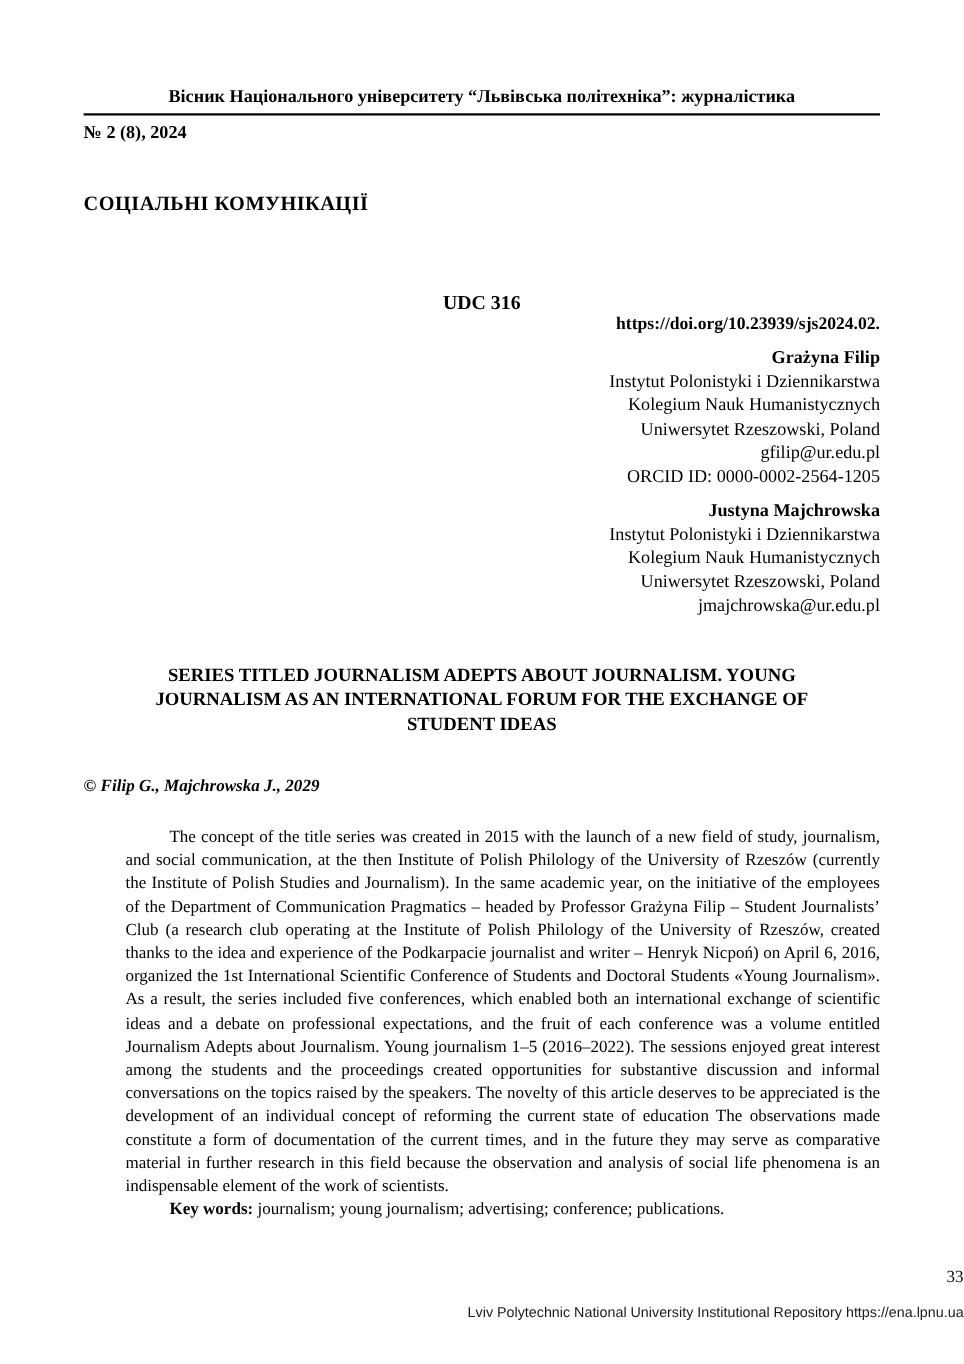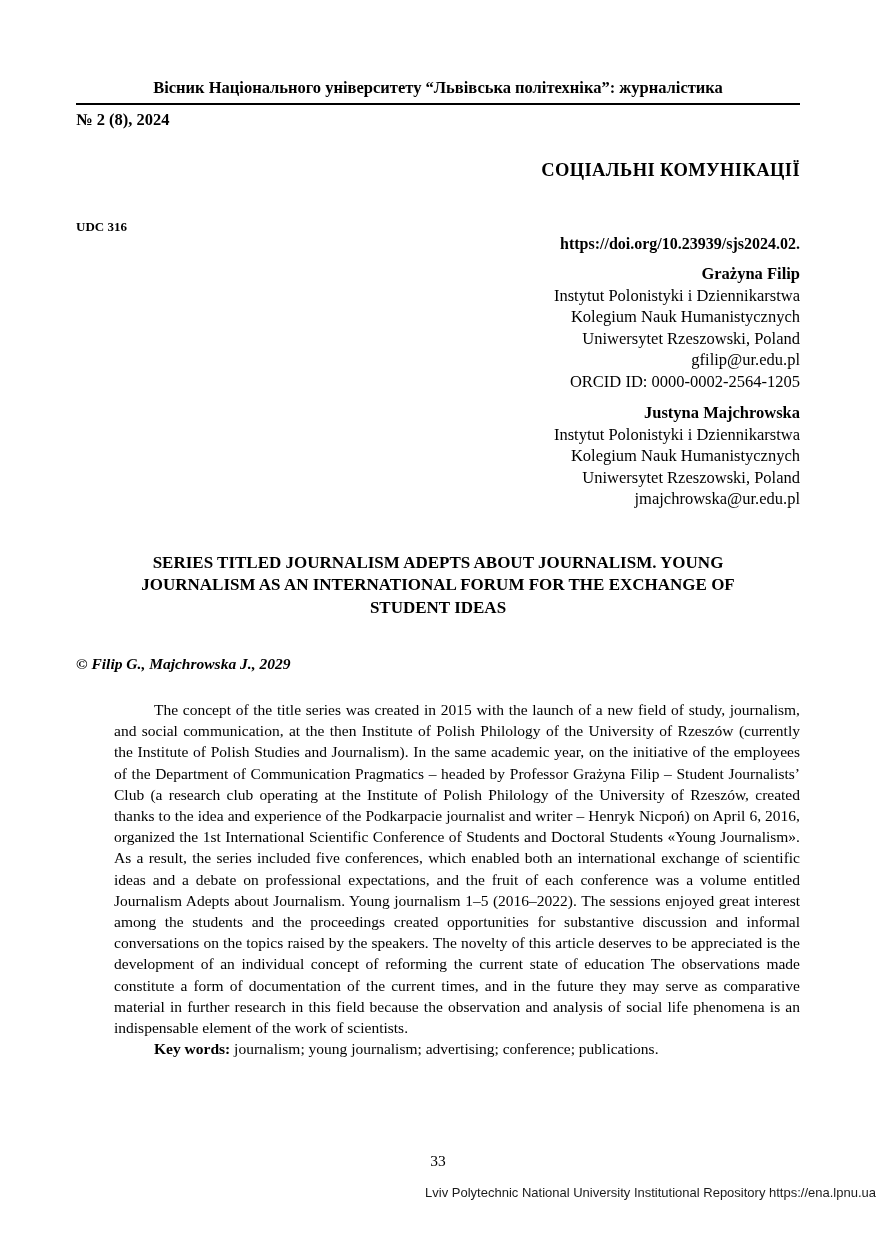--- a/index.html
+++ b/index.html
@@ -28,31 +28,31 @@
     border: none;
     border-top: 2.5px solid #000;
     margin-top: 5px;
   }
   .issue {
     font-weight: bold;
     font-size: 16.5px;
     margin-top: 5px;
   }
   .section-heading {
-    text-align: right;
+    text-align: left;
     font-weight: bold;
     font-size: 18.5px;
     letter-spacing: 0.4px;
-    margin-top: 30px;
+    margin-top: 46px;
   }
   .udc {
-    text-align: left;
+    text-align: center;
     font-weight: bold;
-    font-size: 13px;
-    margin-top: 38px;
+    font-size: 18px;
+    margin-top: 68px;
   }
   .doi {
     text-align: right;
     font-weight: bold;
     font-size: 16px;
   }
   .author-block {
     text-align: right;
     font-size: 16.5px;
     line-height: 21.5px;
@@ -84,21 +84,21 @@
   }
   .keywords {
     margin-left: 38px;
     text-align: justify;
     font-size: 15.5px;
     line-height: 21.2px;
     text-indent: 40px;
   }
   .keywords .kw-label { font-weight: bold; }
   .page-number {
-    text-align: center;
+    text-align: right;
     font-size: 15.5px;
     position: absolute;
     left: 0;
     right: 0;
     top: 1152px;
   }
   .footer-line {
     position: absolute;
     left: 0;
     right: 0;

